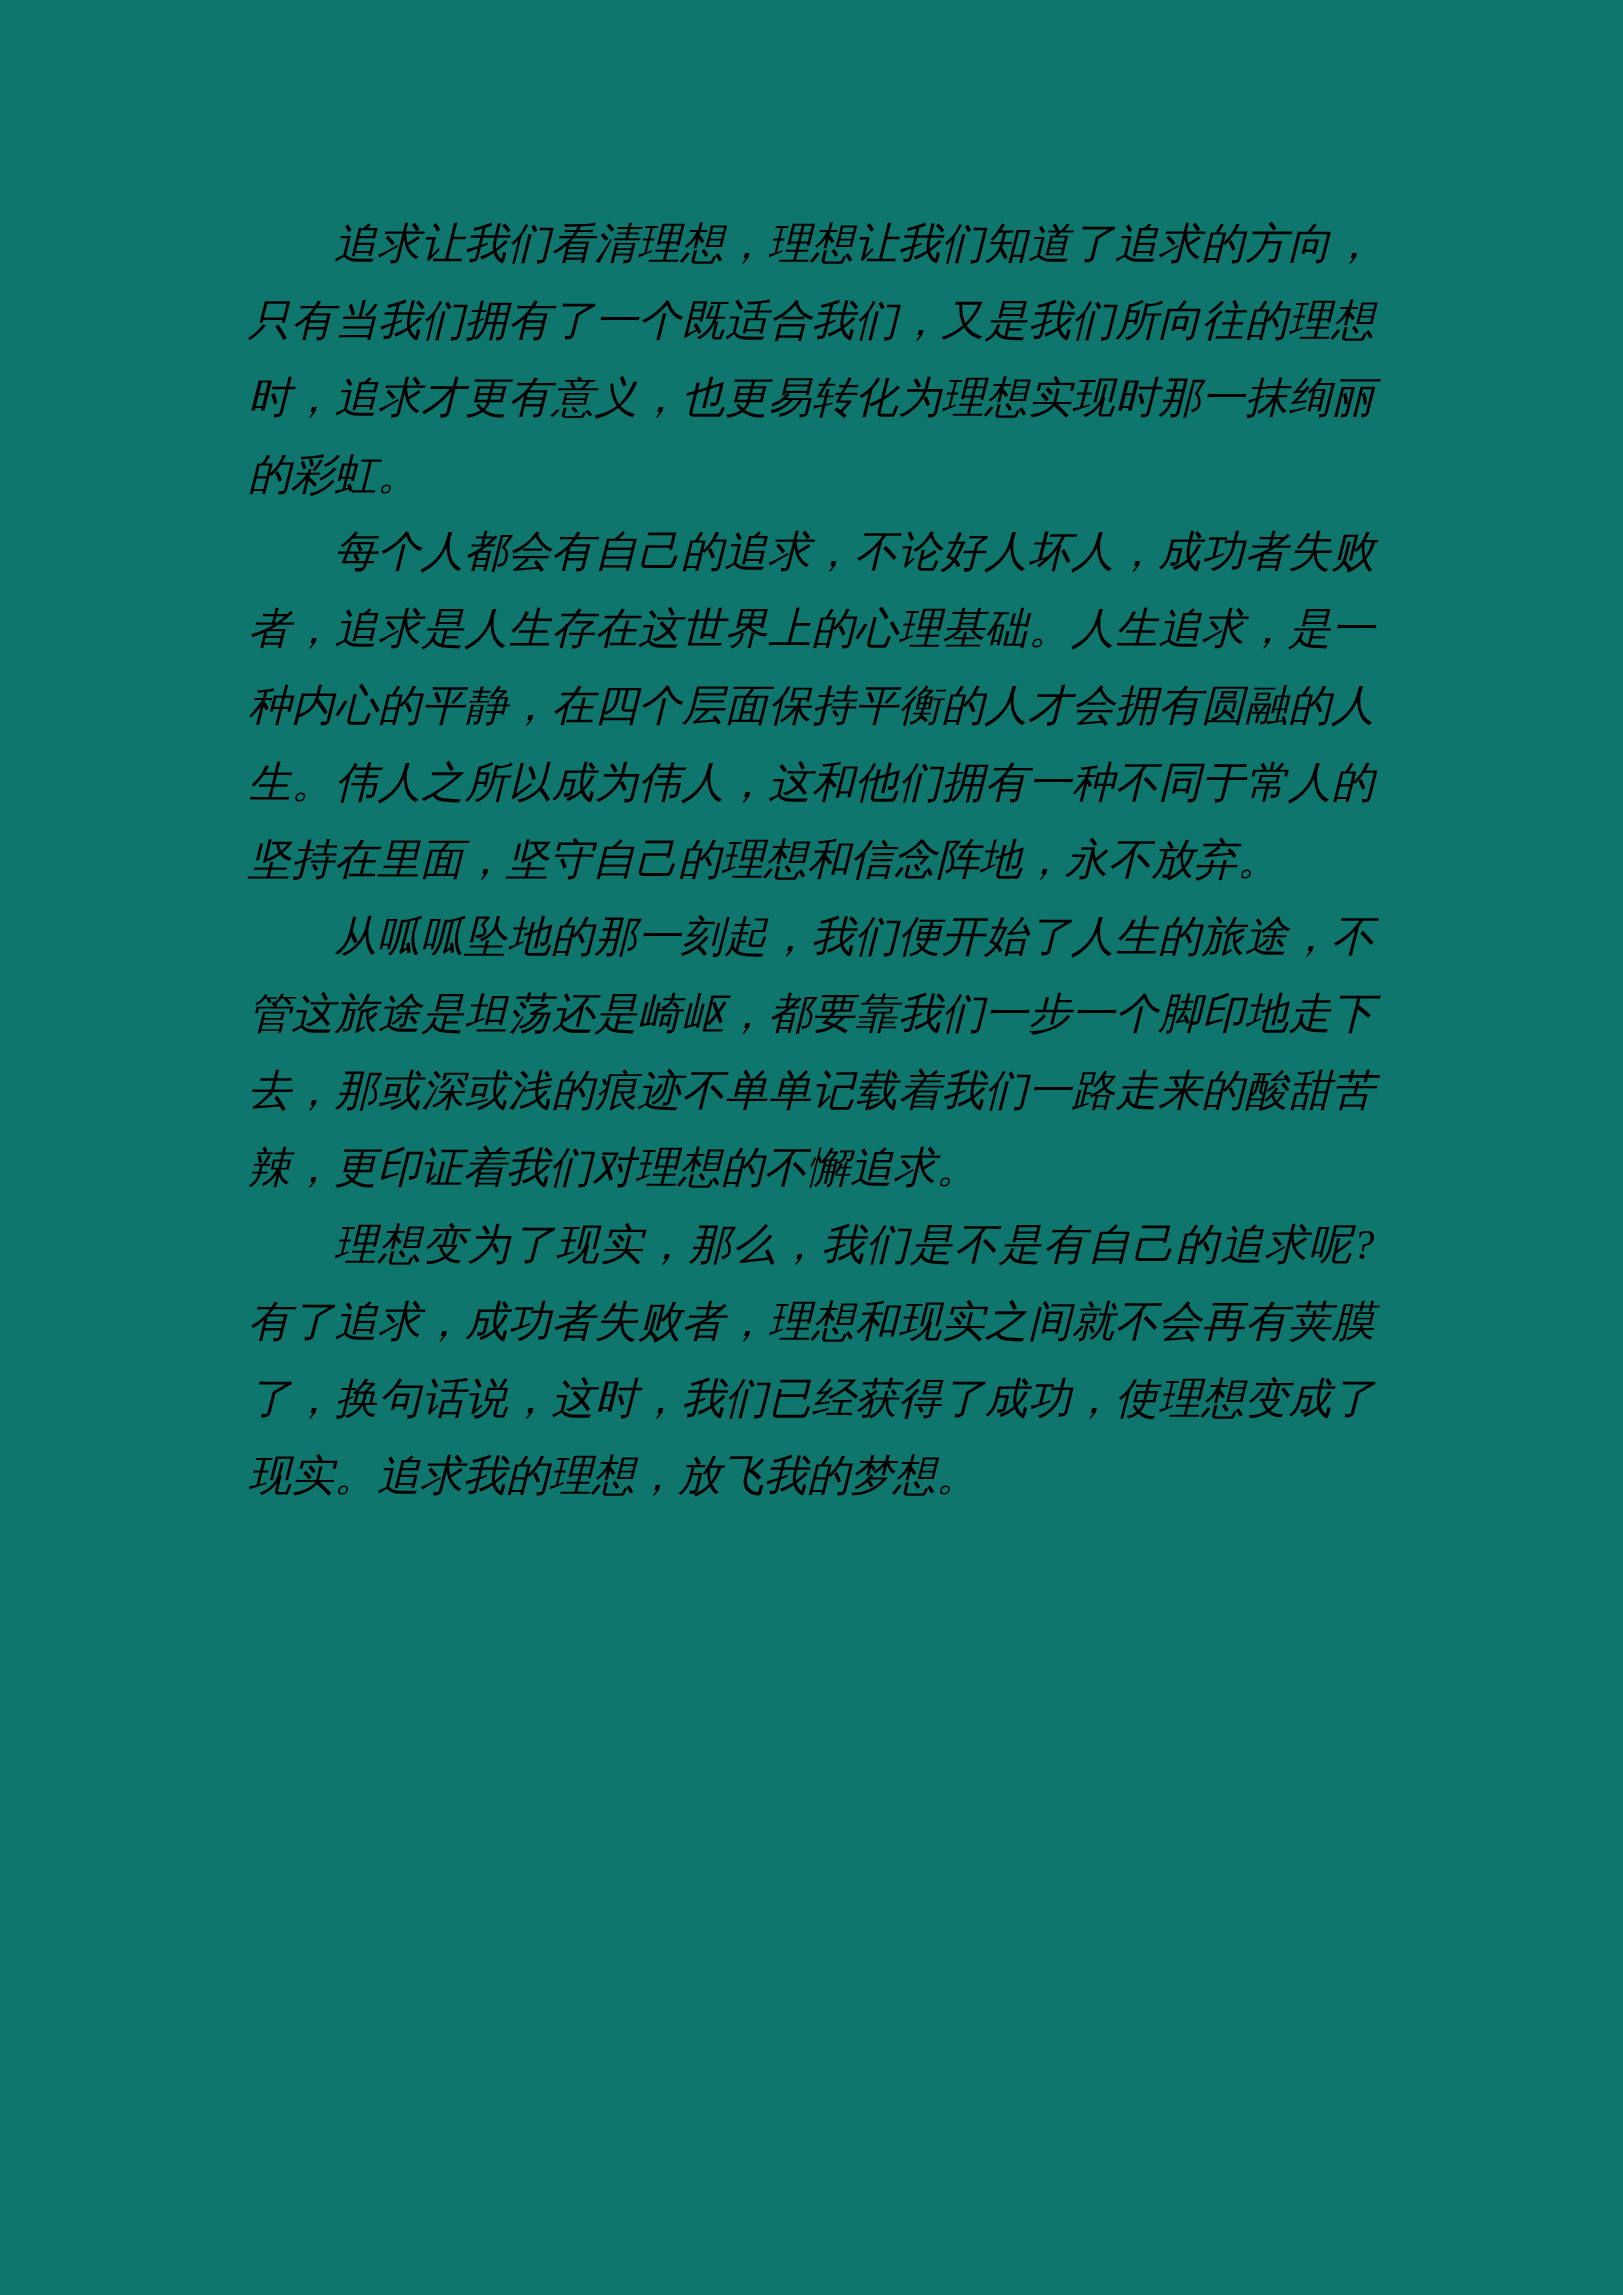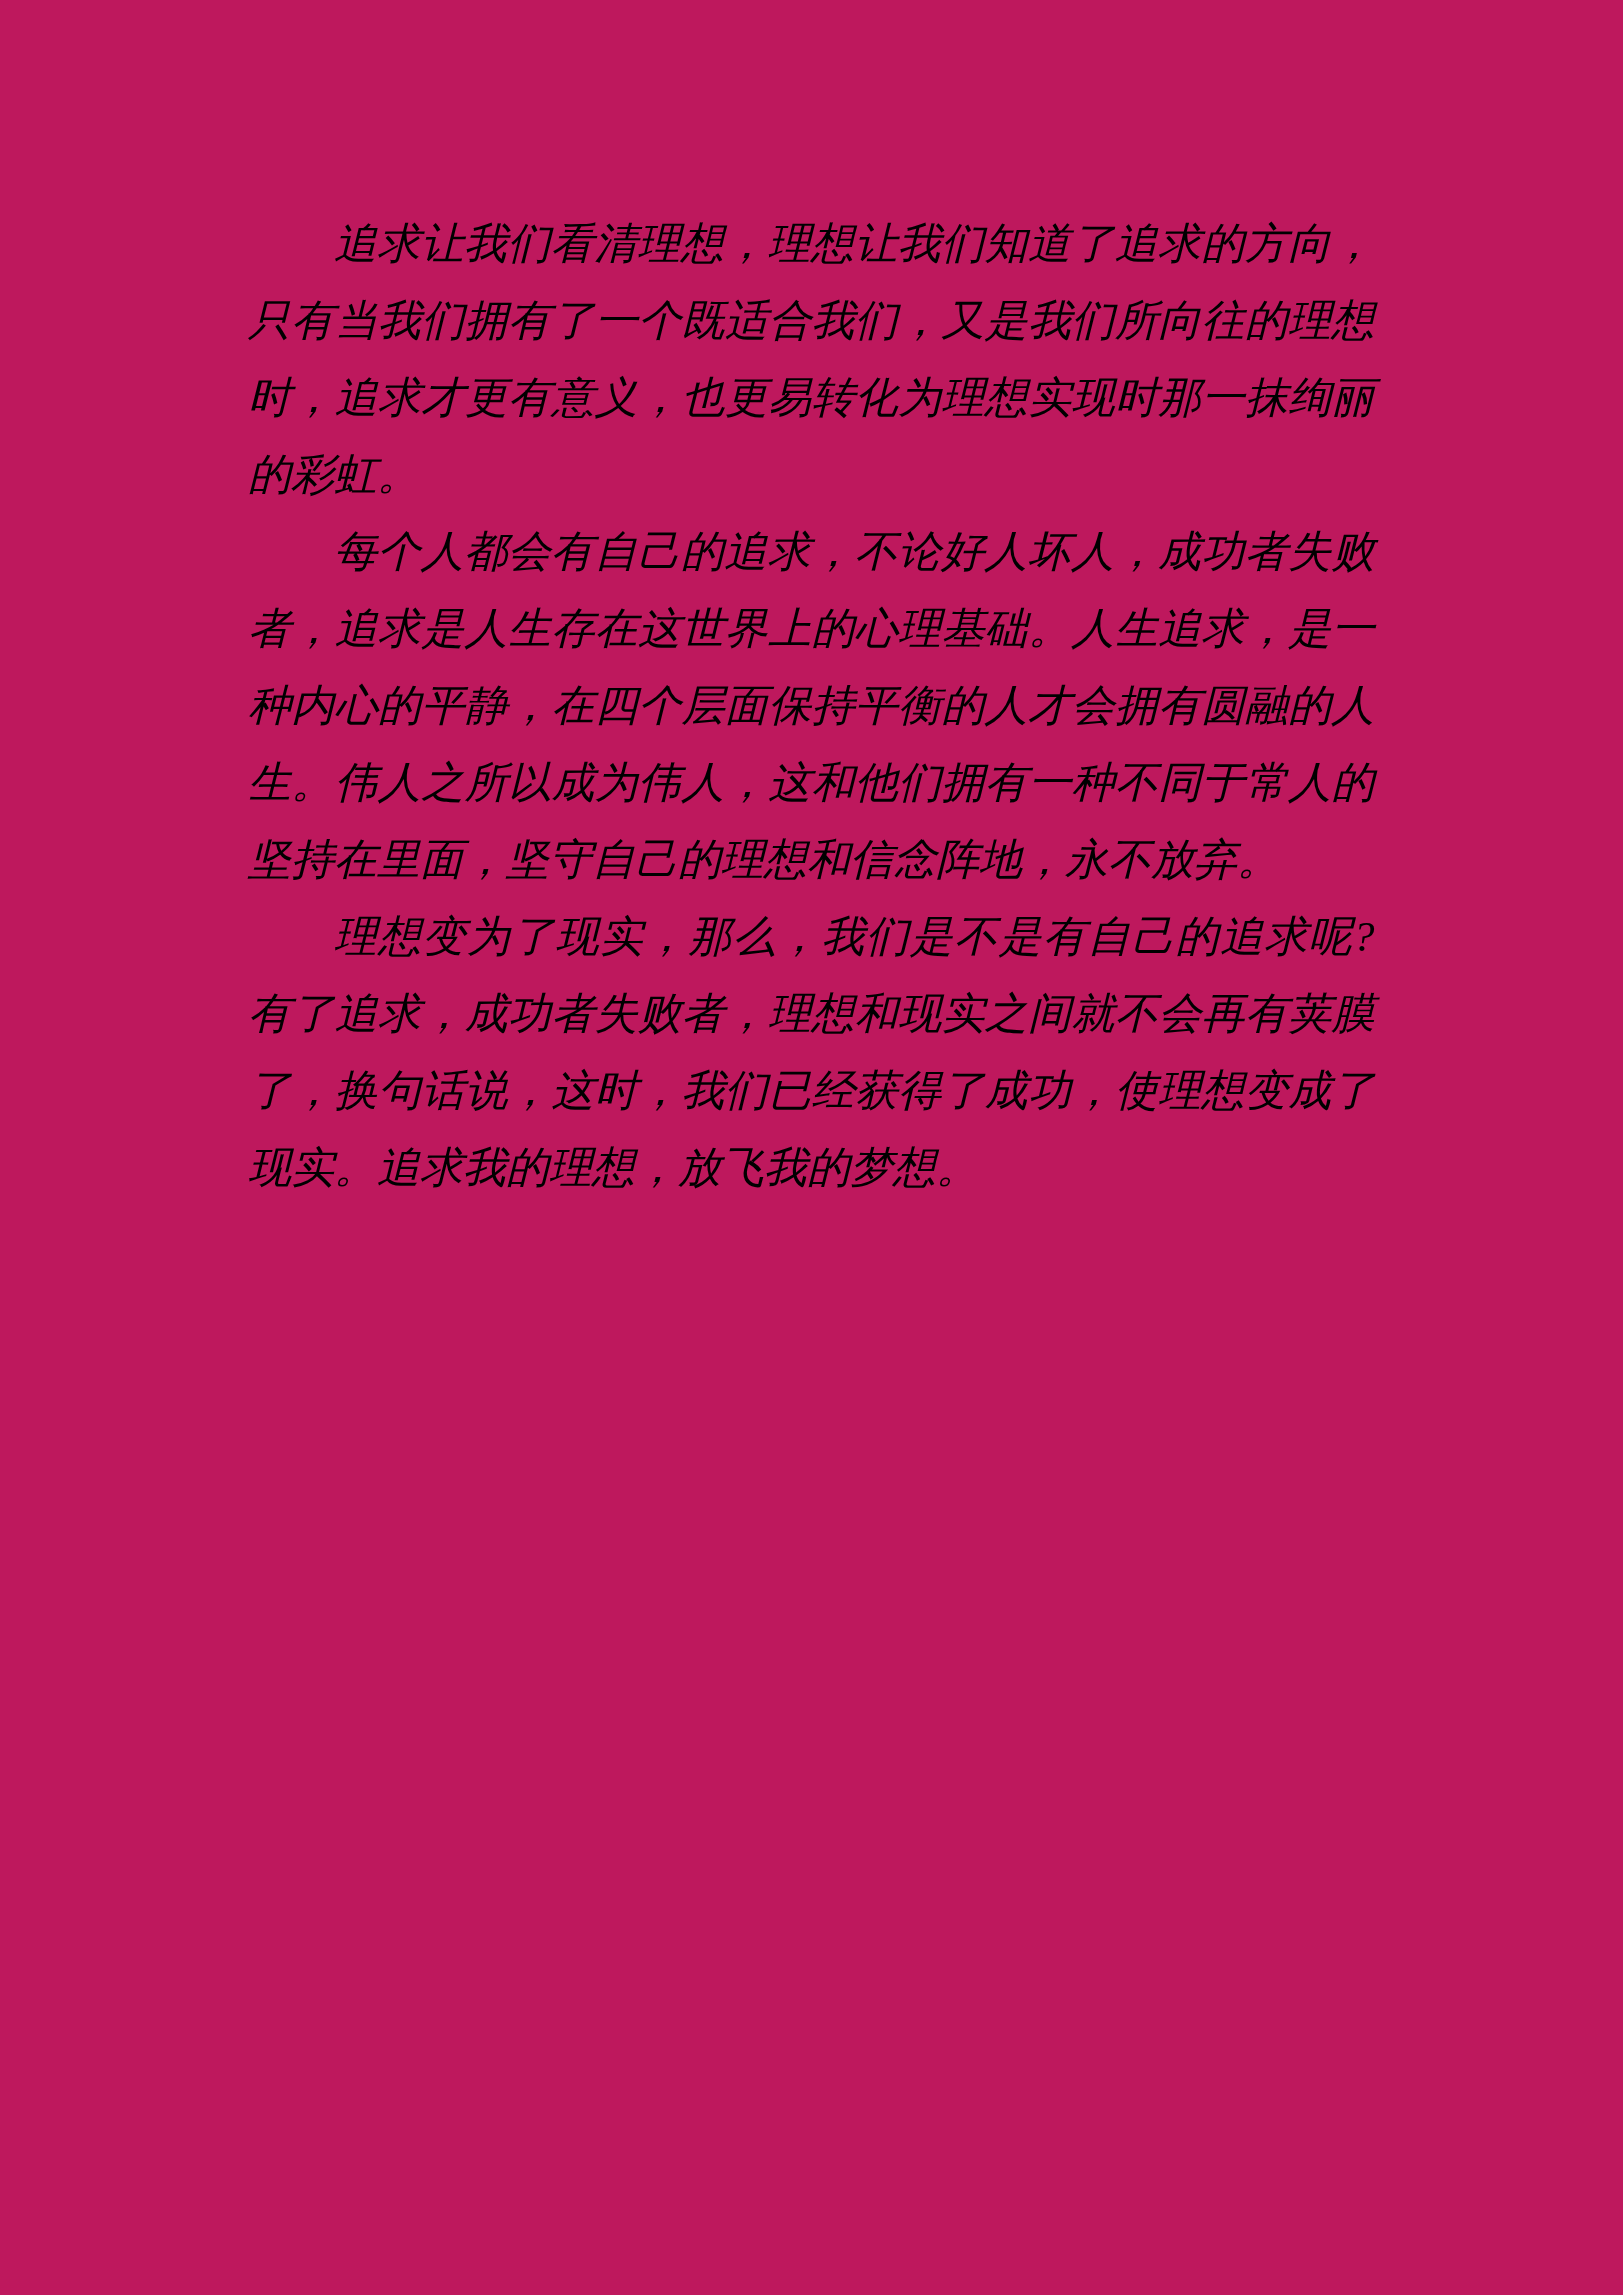--- a/index.html
+++ b/index.html
@@ -10,21 +10,21 @@
   body {
     width: 1623px;
     height: 2295px;
     background: #ffffff;
     overflow: hidden;
   }
   .page {
     box-sizing: border-box;
     width: 1623px;
     height: 2295px;
-    background: #be185d;
+    background: #0f766e;
     padding: 205px 0 0 248px;
   }
   .content {
     width: 26.2em;
     font-family: "Liberation Serif", serif;
     font-style: italic;           
     font-weight: normal;
     font-size: 43px;
     line-height: 77px;
     color: #000000;
@@ -39,16 +39,17 @@
     overflow-wrap: normal;
   }
 </style>
 </head>
 <body>
 
 <div class="page">
   <div class="content">
     <p class="para">追求让我们看清理想，理想让我们知道了追求的方向，只有当我们拥有了一个既适合我们，又是我们所向往的理想时，追求才更有意义，也更易转化为理想实现时那一抹绚丽的彩虹。</p>
     <p class="para">每个人都会有自己的追求，不论好人坏人，成功者失败者，追求是人生存在这世界上的心理基础。人生追求，是一种内心的平静，在四个层面保持平衡的人才会拥有圆融的人生。伟人之所以成为伟人，这和他们拥有一种不同于常人的坚持在里面，坚守自己的理想和信念阵地，永不放弃。</p>
+    <p class="para">从呱呱坠地的那一刻起，我们便开始了人生的旅途，不管这旅途是坦荡还是崎岖，都要靠我们一步一个脚印地走下去，那或深或浅的痕迹不单单记载着我们一路走来的酸甜苦辣，更印证着我们对理想的不懈追求。</p>
     <p class="para">理想变为了现实，那么，我们是不是有自己的追求呢?有了追求，成功者失败者，理想和现实之间就不会再有荚膜了，换句话说，这时，我们已经获得了成功，使理想变成了现实。追求我的理想，放飞我的梦想。</p>
   </div>
 </div>
 
 
 </body></html>

